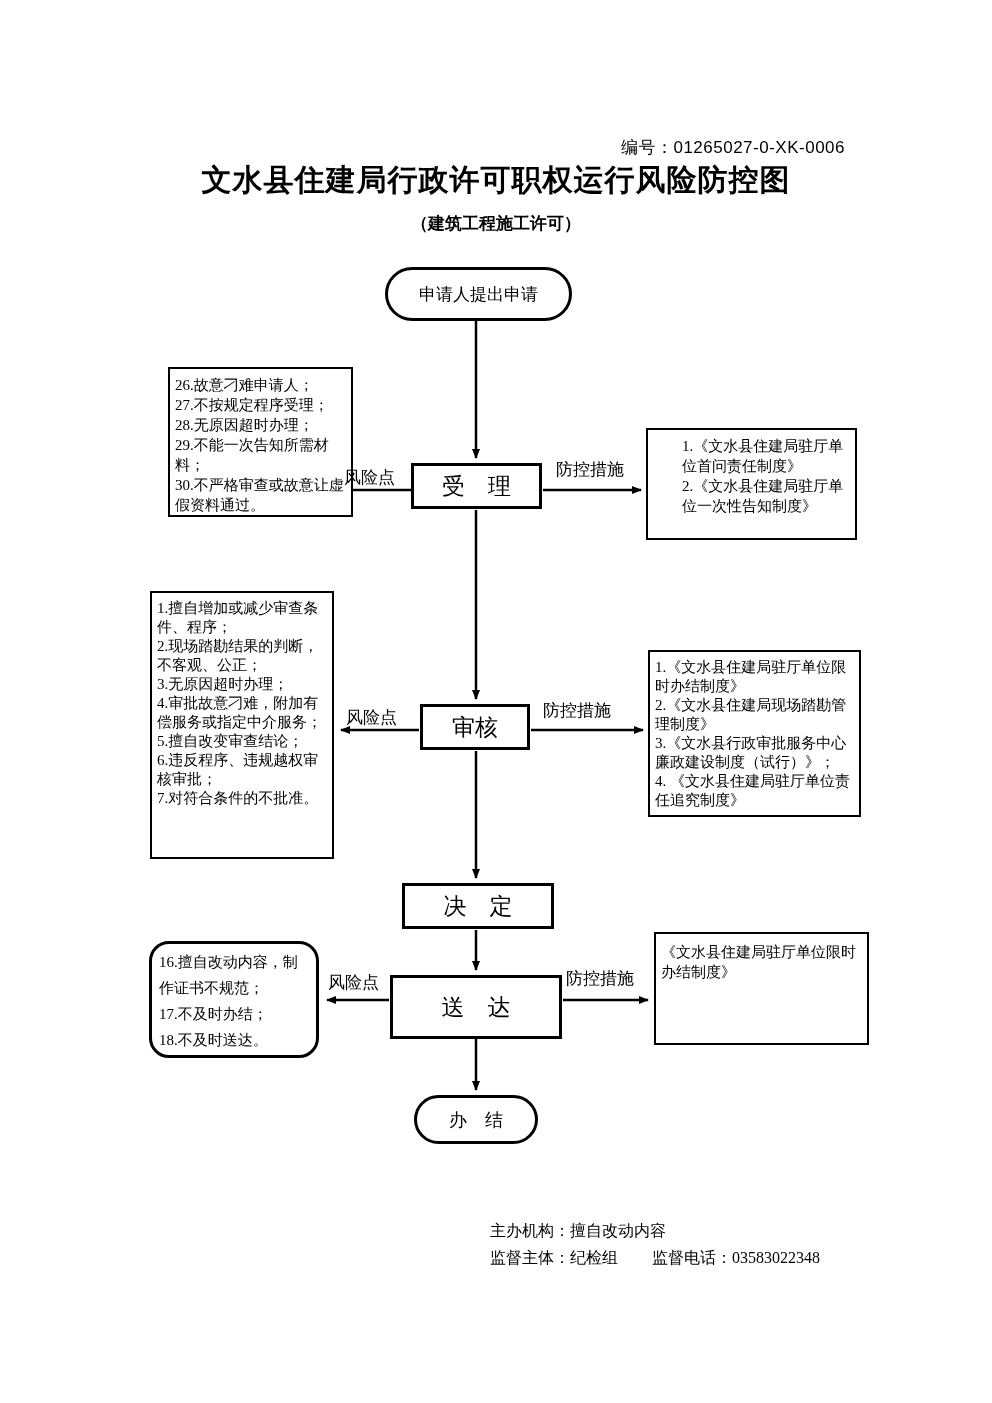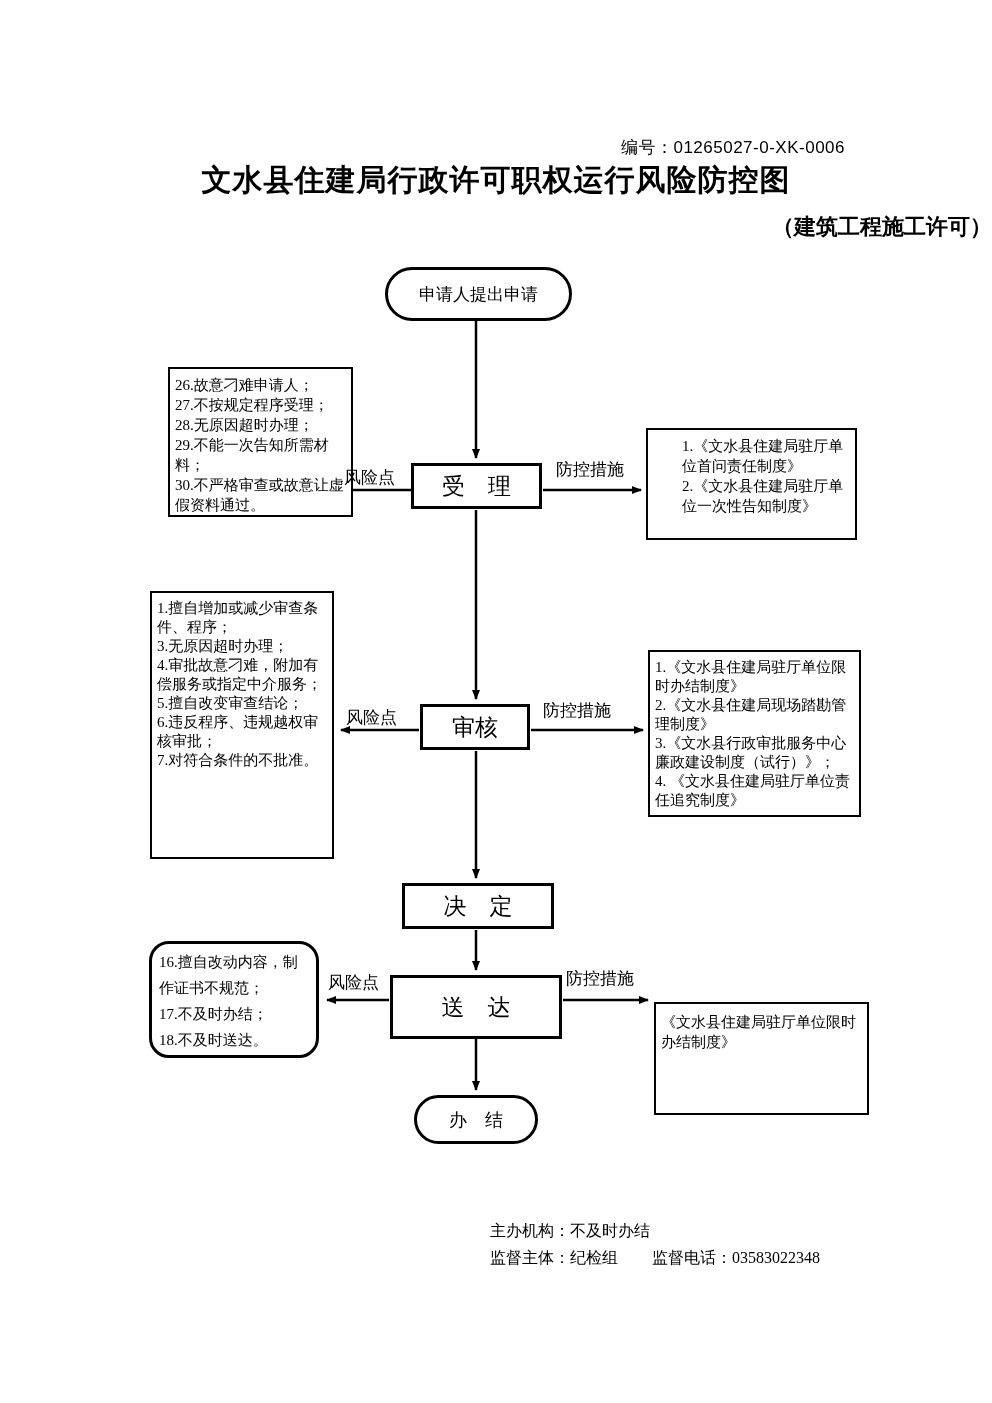--- a/index.html
+++ b/index.html
@@ -12,23 +12,23 @@
     position:absolute; top:136px; right:147px;
     font-family:"Liberation Sans","DejaVu Sans",sans-serif;
     font-size:17px; letter-spacing:0.5px;
   }
   .title {
     position:absolute; left:0; right:0; top:160px; margin:0;
     text-align:center; font-family:Liberation Sans, sans-serif;
     font-size:30px; font-weight:bold; letter-spacing:1px;
   }
   .subtitle {
-    position:absolute; left:0; right:0; top:212px; text-align:right;
+    position:absolute; left:0; right:0; top:212px; text-align:center;
     font-family:"Liberation Sans","DejaVu Sans",sans-serif;
-    font-size:22px; font-weight:bold;
+    font-size:17px; font-weight:bold;
   }
   .connectors { position:absolute; left:0; top:0; }
   .node {
     position:absolute; box-sizing:border-box; background:#fff;
     border:3px solid #000; display:flex; align-items:center; justify-content:center;
     font-size:23px; text-align:center; z-index:2;
   }
   .oval { border-radius:28px; font-size:17px; }
   .node-end { font-size:18px; }
   .sidebox {
@@ -92,20 +92,21 @@
   <div class="sidebox" style="left:150px; top:367px; width:185px; height:150px;margin-left:18px;">
     <div class="li">26.故意刁难申请人；</div>
     <div class="li">27.不按规定程序受理；</div>
     <div class="li">28.无原因超时办理；</div>
     <div class="li">29.不能一次告知所需材料；</div>
     <div class="li">30.不严格审查或故意让虚假资料通过。</div>
   </div>
 
   <div class="sidebox box-risk-review" style="left:150px; top:591px; width:184px; height:268px;">
     <div class="li">1.擅自增加或减少审查条件、程序；</div>
+    <div class="li">2.现场踏勘结果的判断，不客观、公正；</div>
     <div class="li">3.无原因超时办理；</div>
     <div class="li">4.审批故意刁难，附加有偿服务或指定中介服务；</div>
     <div class="li">5.擅自改变审查结论；</div>
     <div class="li">6.违反程序、违规越权审核审批；</div>
     <div class="li">7.对符合条件的不批准。</div>
   </div>
 
   <div class="sidebox box-risk-deliver" style="left:149px; top:941px; width:170px; height:117px;border-radius:20px;">
     <div class="li">16.擅自改动内容，制作证书不规范；</div>
     <div class="li">17.不及时办结；</div>
@@ -117,25 +118,25 @@
     <div class="li">2.《文水县住建局驻厅单位一次性告知制度》</div>
   </div>
 
   <div class="sidebox box-risk-review" style="left:648px; top:650px; width:213px; height:167px;">
     <div class="li">1.《文水县住建局驻厅单位限时办结制度》</div>
     <div class="li">2.《文水县住建局现场踏勘管理制度》</div>
     <div class="li">3.《文水县行政审批服务中心廉政建设制度（试行）》；</div>
     <div class="li">4. 《文水县住建局驻厅单位责任追究制度》</div>
   </div>
 
-  <div class="sidebox" style="left:654px; top:1002px; width:215px; height:113px; padding-top:8px;">
+  <div class="sidebox" style="left:654px; top:932px; width:215px; height:113px; padding-top:8px;">
     <div class="li">《文水县住建局驻厅单位限时办结制度》</div>
   </div>
 
   <div class="footer">
-    <div>主办机构：不及时办结</div>
+    <div>主办机构：擅自改动内容</div>
     <div>
       <span>监督主体：纪检组</span>
       <span class="phone">监督电话：03583022348</span>
     </div>
   </div>
 
 </div>
 
 </body></html>

